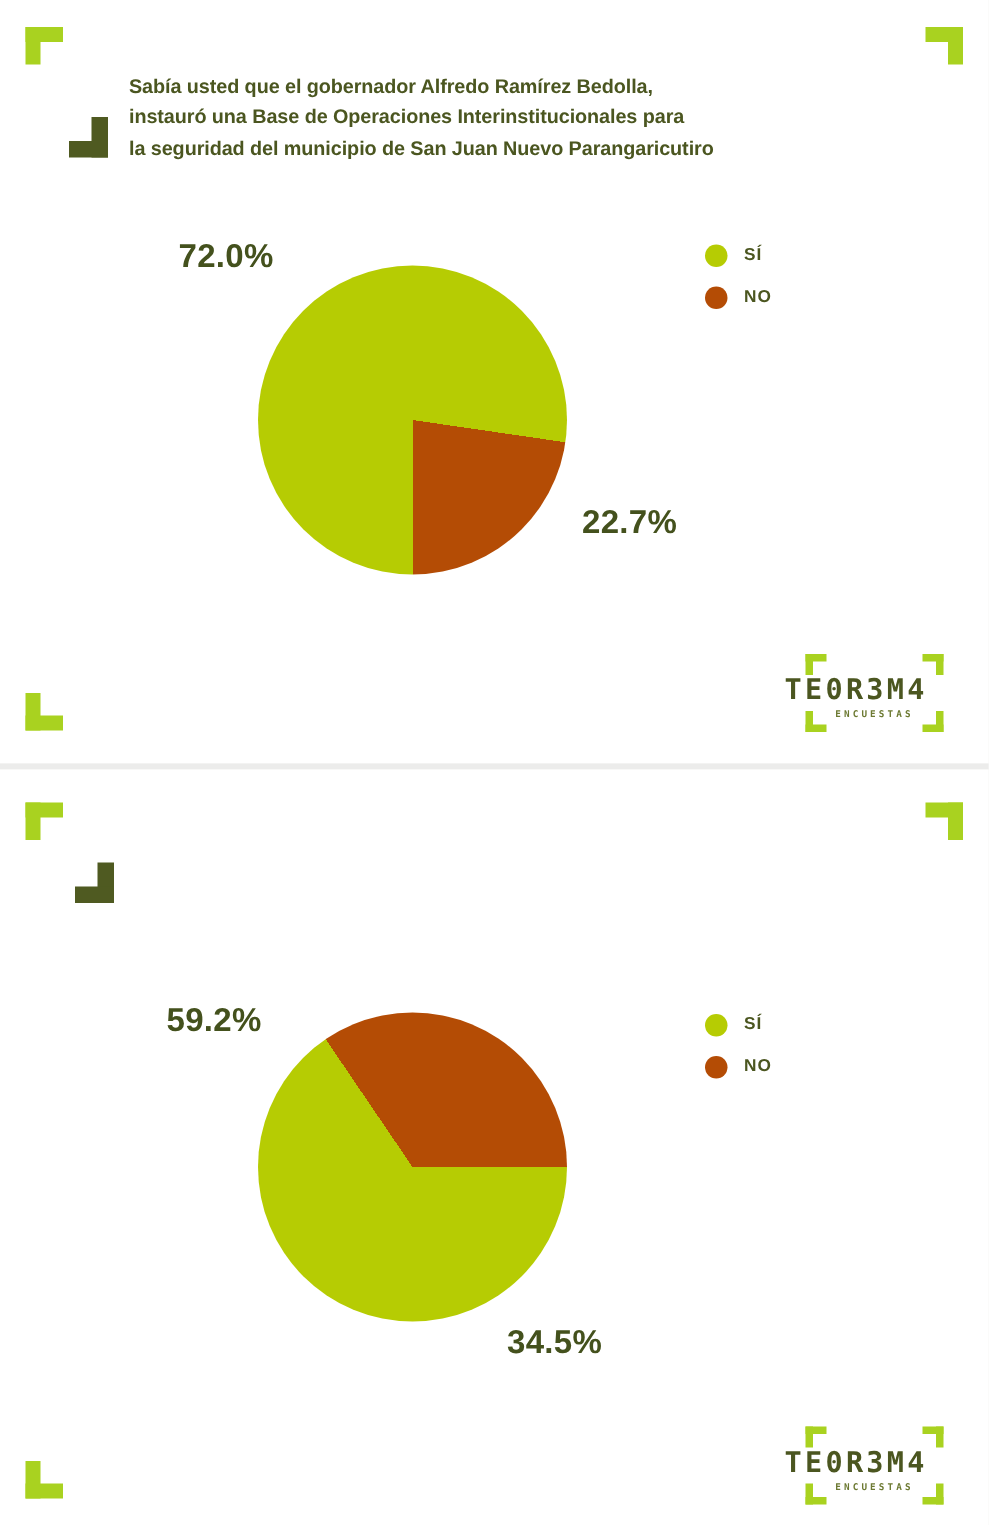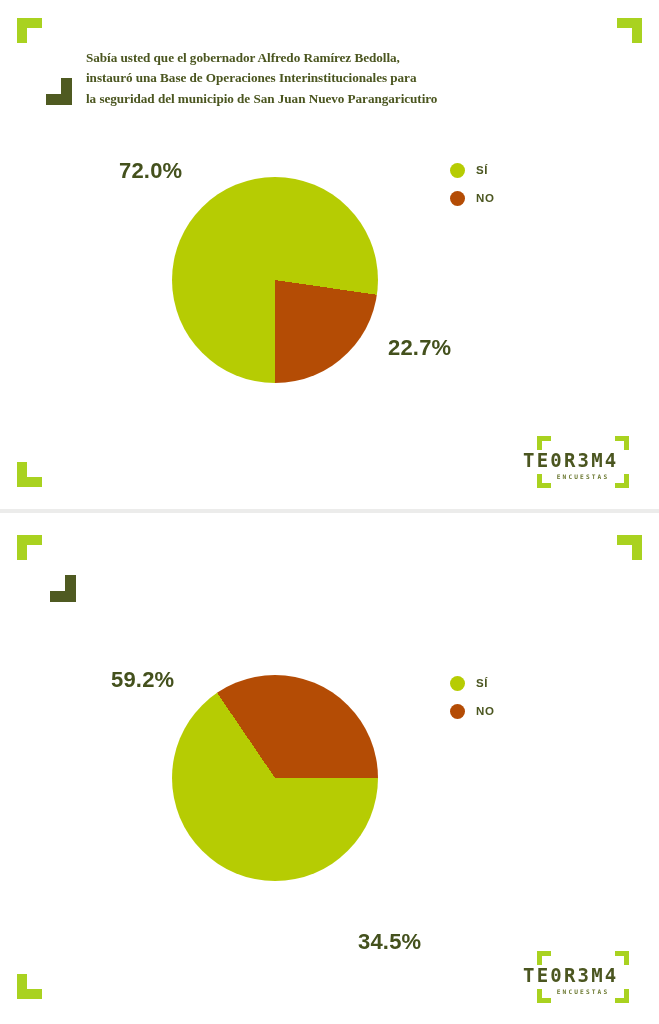--- a/index.html
+++ b/index.html
@@ -97,20 +97,21 @@
 
   
   .legend {
     position: absolute;
   }
   .legend-row {
     display: flex;
     align-items: center;
     margin-bottom: 12px;
     height: 16px;
+    margin-left: 20px;
   }
   .legend-dot {
     width: 15px;
     height: 15px;
     border-radius: 50%;
     margin-right: 11px;
     flex: 0 0 auto;
   }
   .legend-label {
     color: #4b5620;
@@ -192,21 +193,21 @@
   <div class="corner bl" style="left:17px; bottom:22px;">
     <i class="h"></i>
       <i class="v"></i>
   </div>
 
   <div class="accent-bracket" style="left:46px; top:78px;">
     <i class="v"></i>
       <i class="h"></i>
   </div>
 
-  <div class="question" style="left:86px; top:48px; width:520px;font-family:Liberation Serif, serif;">Sabía usted que el gobernador Alfredo Ramírez Bedolla,
+  <div class="question" style="left:86px; top:48px; width:520px;">Sabía usted que el gobernador Alfredo Ramírez Bedolla,
 instauró una Base de Operaciones Interinstitucionales para
 la seguridad del municipio de San Juan Nuevo Parangaricutiro</div>
 
   <div class="pie-wrap" style="left:172px; top:177px;">
     <div class="pie" id="pie-1" style="background: conic-gradient(from 180deg, rgb(182, 204, 3) 0deg, rgb(182, 204, 3) 278.28deg, rgb(180, 76, 5) 278.28deg, rgb(180, 76, 5) 360deg);"></div>
   </div>
 
   <div class="pct" style="left:119px; top:158px;">72.0%</div>
 
   <div class="pct" style="left:388px; top:335px;">22.7%</div>
@@ -268,21 +269,21 @@
       <i class="h"></i>
   </div>
 
 
   <div class="pie-wrap" style="left:172px; top:162px;">
     <div class="pie" id="pie-2" style="background: conic-gradient(from 90deg, rgb(182, 204, 3) 0deg, rgb(182, 204, 3) 235.8deg, rgb(180, 76, 5) 235.8deg, rgb(180, 76, 5) 360deg);"></div>
   </div>
 
   <div class="pct" style="left:111px; top:154px;">59.2%</div>
 
-  <div class="pct" style="left:358px; top:369px;margin-top:47px;">34.5%</div>
+  <div class="pct" style="left:338px; top:369px;">34.5%</div>
 
   <div class="legend" style="left:450px; top:162px;">
     <div class="legend-row">
       <span class="legend-dot" id="dot-2-si" style="background: rgb(182, 204, 3);"></span>
       <span class="legend-label">SÍ</span>
     </div>
     <div class="legend-row">
       <span class="legend-dot" id="dot-2-no" style="background: rgb(180, 76, 5);"></span>
       <span class="legend-label">NO</span>
     </div>

